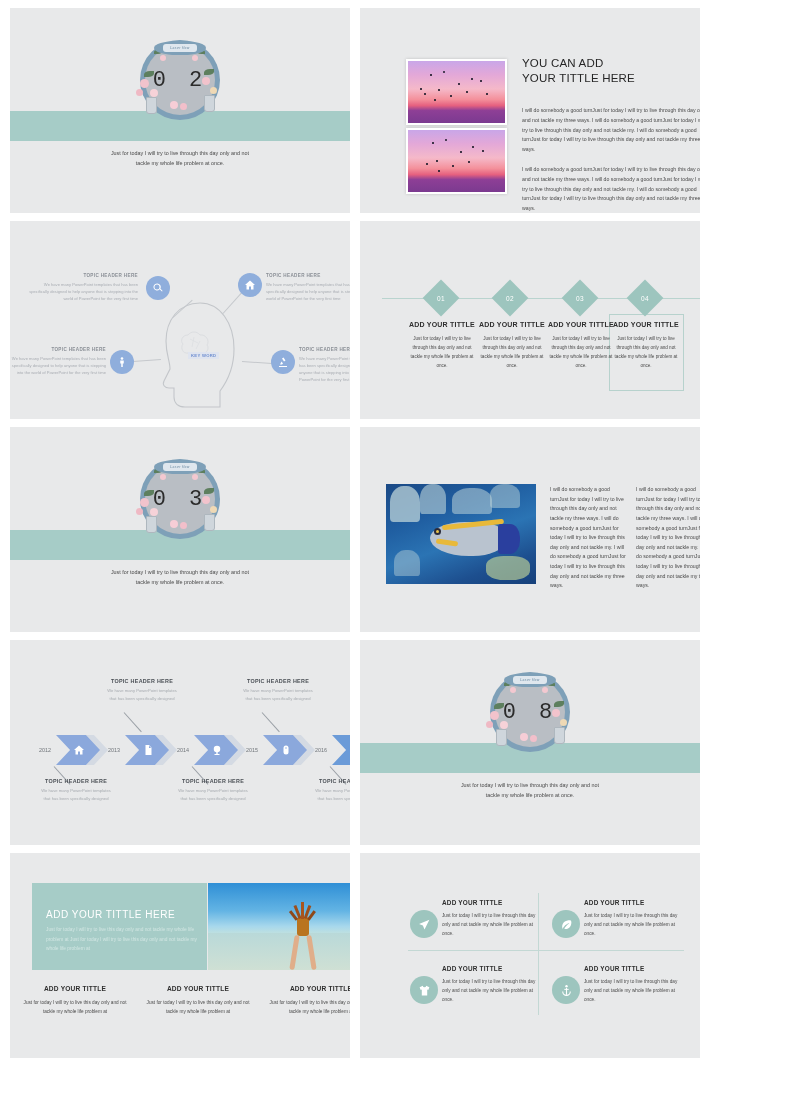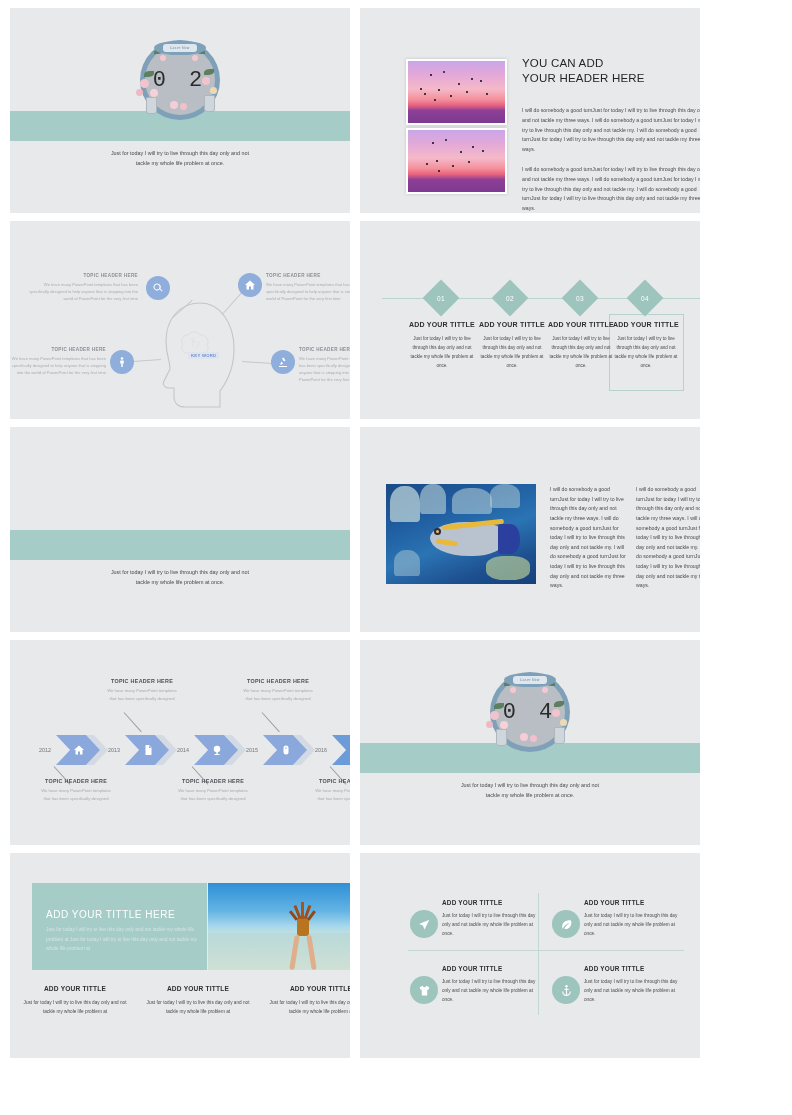--- a/index.html
+++ b/index.html
@@ -143,21 +143,21 @@
       <div class="bird" style="left:74px;top:20px"></div>
         <div class="bird" style="left:28px;top:30px"></div>
       <div class="bird" style="left:18px;top:33px"></div>
         <div class="bird" style="left:44px;top:35px"></div>
       <div class="bird" style="left:60px;top:31px"></div>
         <div class="bird" style="left:30px;top:40px"></div>
     </div>
     <div style="position:absolute;left:162px;top:48px;width:190px">
       <div style="font-size:11.5px;letter-spacing:.2px;color:#262626;line-height:1.32">
         <div>YOU CAN ADD</div>
-        <div>YOUR HEADER HERE</div>
+        <div>YOUR TITTLE HERE</div>
       </div>
       <p class="cap" style="margin:20px 0 0 0">I will do somebody a good turnJust for today I will try to live through this day only and not tackle my three ways. I will do somebody a good turnJust for today I will try to live through this day only and not tackle my. I will do somebody a good turnJust for today I will try to live through this day only and not tackle my three ways.</p>
       <p class="cap" style="margin:11px 0 0 0">I will do somebody a good turnJust for today I will try to live through this day only and not tackle my three ways. I will do somebody a good turnJust for today I will try to live through this day only and not tackle my. I will do somebody a good turnJust for today I will try to live through this day only and not tackle my three ways.</p>
     </div>
   </div>
 
   <div class="slide row2" style="height:198px">
 
     <svg style="position:absolute;left:148px;top:78px;width:84px;height:112px" viewBox="0 0 84 112">
       <path d="M42 4 C20 4 8 22 8 42 C8 56 12 62 12 70 L6 82 C4 86 7 89 11 89 L16 89 L16 98
@@ -236,124 +236,20 @@
       <div class="dcol-h">ADD YOUR TITTLE</div>
       <div class="dcol-b" style="margin-top:7px">Just for today I will try to live through this day only and not tackle my whole life problem at once.</div>
     </div>
     <div style="position:absolute;left:185px;top:100px;width:72px">
       <div class="dcol-h">ADD YOUR TITTLE</div>
       <div class="dcol-b" style="margin-top:7px">Just for today I will try to live through this day only and not tackle my whole life problem at once.</div>
     </div>
     <div style="position:absolute;left:250px;top:100px;width:72px">
       <div class="dcol-h">ADD YOUR TITTLE</div>
       <div class="dcol-b" style="margin-top:7px">Just for today I will try to live through this day only and not tackle my whole life problem at once.</div>
-    </div>
-  </div>
-
-  <div class="slide" style="height:205px">
-    <div class="band" style="top:103px"></div>
-    <div class="sec-cap" style="top:140px">
-      <div>Just for today I will try to live through this day only and not</div>
-      <div>tackle my whole life problem at once.</div>
-    </div>
-  </div>
-
-  <div class="slide" style="height:205px">
-    <div class="fishimg" style="position:absolute;left:26px;top:57px;width:150px;height:100px">
-      <div class="coral" style="left:4px;top:2px;width:30px;height:36px"></div>
-      <div class="coral" style="left:34px;top:0px;width:26px;height:30px;opacity:.6"></div>
-      <div class="coral" style="left:66px;top:4px;width:40px;height:26px;opacity:.55"></div>
-      <div class="coral" style="left:104px;top:0px;width:30px;height:24px;opacity:.5"></div>
-      <div class="coral" style="left:8px;top:66px;width:26px;height:26px;opacity:.45"></div>
-      <div class="coral" style="left:100px;top:72px;width:44px;height:24px;background:#cfdf9a;opacity:.6;border-radius:40%"></div>
-      <div class="fishbody" style="left:44px;top:38px;width:74px;height:34px"></div>
-      <div class="fishstripe" style="left:56px;top:38px;width:62px;height:5px;transform:rotate(-6deg)"></div>
-      <div class="fishstripe" style="left:50px;top:56px;width:22px;height:5px;transform:rotate(8deg)"></div>
-      <div class="fishtail" style="left:112px;top:40px;width:22px;height:30px"></div>
-      <div style="position:absolute;left:48px;top:44px;width:7px;height:7px;border-radius:50%;background:#2b2b3a"></div>
-      <div style="position:absolute;left:49.5px;top:45.5px;width:3px;height:3px;border-radius:50%;background:#e8c34a"></div>
-    </div>
-    <p class="cap" style="position:absolute;left:190px;top:58px;width:78px;margin:0">I will do somebody a good turnJust for today I will try to live through this day only and not tackle my three ways. I will do somebody a good turnJust for today I will try to live through this day only and not tackle my. I will do somebody a good turnJust for today I will try to live through this day only and not tackle my three ways.</p>
-    <p class="cap" style="position:absolute;left:276px;top:58px;width:78px;margin:0">I will do somebody a good turnJust for today I will try to live through this day only and not tackle my three ways. I will do somebody a good turnJust for today I will try to live through this day only and not tackle my. I will do somebody a good turnJust for today I will try to live through this day only and not tackle my three ways.</p>
-  </div>
-
-  <div class="slide" style="height:205px">
-
-    <div class="chev-out" style="left:54px;top:95px"></div>
-    <div class="chev" style="left:46px;top:95px">
-      <svg viewBox="0 0 24 24">
-          <path d="M12 3L2 12h3v9h5v-6h4v6h5v-9h3L12 3z"></path>
-        </svg>
-    </div>
-    <div class="yr" style="left:29px;top:107px">2012</div>
-
-    <div class="chev-out" style="left:123px;top:95px"></div>
-    <div class="chev" style="left:115px;top:95px">
-      <svg viewBox="0 0 24 24">
-          <path d="M7 2h7l5 5v15H7V2zm7 1.5V8h4.5L14 3.5z"></path>
-        </svg>
-    </div>
-    <div class="yr" style="left:98px;top:107px">2013</div>
-
-    <div class="chev-out" style="left:192px;top:95px"></div>
-    <div class="chev" style="left:184px;top:95px">
-      <svg viewBox="0 0 24 24">
-          <circle cx="12" cy="10" r="6.5"></circle>
-          <rect x="10.6" y="16" width="2.8" height="4"></rect>
-          <rect x="7" y="20" width="10" height="2"></rect>
-        </svg>
-    </div>
-    <div class="yr" style="left:167px;top:107px">2014</div>
-
-    <div class="chev-out" style="left:261px;top:95px"></div>
-    <div class="chev" style="left:253px;top:95px">
-      <svg viewBox="0 0 24 24">
-          <rect x="7" y="3" width="10" height="18" rx="5"></rect>
-          <rect x="11.2" y="6" width="1.6" height="4" fill="#8ba8dc"></rect>
-        </svg>
-    </div>
-    <div class="yr" style="left:236px;top:107px">2015</div>
-
-    <div class="chev-out" style="left:330px;top:95px"></div>
-    <div class="chev dark" style="left:322px;top:95px">
-      <svg viewBox="0 0 24 24">
-          <rect x="9" y="2" width="6" height="10" rx="3"></rect>
-          <path d="M6 11a6 6 0 0012 0h-2a4 4 0 01-8 0H6z"></path>
-          <rect x="11" y="17" width="2" height="4"></rect>
-          <rect x="8" y="21" width="8" height="1.6"></rect>
-        </svg>
-    </div>
-    <div class="yr" style="left:305px;top:107px">2016</div>
-
-    <div class="tick" style="left:44px;top:126px;width:24px;transform:rotate(48deg)"></div>
-    <div class="tick" style="left:114px;top:72px;width:26px;transform:rotate(48deg)"></div>
-    <div class="tick" style="left:182px;top:126px;width:24px;transform:rotate(48deg)"></div>
-    <div class="tick" style="left:252px;top:72px;width:26px;transform:rotate(48deg)"></div>
-    <div class="tick" style="left:320px;top:126px;width:24px;transform:rotate(48deg)"></div>
-
-    <div style="position:absolute;left:96px;top:38px;width:72px;text-align:center">
-      <div class="tl-h">TOPIC HEADER HERE</div>
-      <div class="tl-b" style="margin-top:3px">We have many PowerPoint templates that has been specifically designed</div>
-    </div>
-    <div style="position:absolute;left:232px;top:38px;width:72px;text-align:center">
-      <div class="tl-h">TOPIC HEADER HERE</div>
-      <div class="tl-b" style="margin-top:3px">We have many PowerPoint templates that has been specifically designed</div>
-    </div>
-
-    <div style="position:absolute;left:30px;top:138px;width:72px;text-align:center">
-      <div class="tl-h">TOPIC HEADER HERE</div>
-      <div class="tl-b" style="margin-top:3px">We have many PowerPoint templates that has been specifically designed</div>
-    </div>
-    <div style="position:absolute;left:167px;top:138px;width:72px;text-align:center">
-      <div class="tl-h">TOPIC HEADER HERE</div>
-      <div class="tl-b" style="margin-top:3px">We have many PowerPoint templates that has been specifically designed</div>
-    </div>
-    <div style="position:absolute;left:304px;top:138px;width:72px;text-align:center">
-      <div class="tl-h">TOPIC HEADER HERE</div>
-      <div class="tl-b" style="margin-top:3px">We have many PowerPoint templates that has been specifically designed</div>
     </div>
   </div>
 
   <div class="slide" style="height:205px">
     <div class="band" style="top:103px"></div>
     <div class="emblem" style="top:29px">
       <div class="emb-ring"></div>
       <div class="fl" style="left:6px;top:42px;width:9px;height:9px;background:#f2c3cc"></div>
       <div class="fl" style="left:16px;top:52px;width:8px;height:8px;background:#f6d2d8"></div>
       <div class="fl" style="left:2px;top:52px;width:7px;height:7px;background:#efb9c4"></div>
@@ -365,21 +261,147 @@
       <div class="fl" style="left:58px;top:18px;width:6px;height:6px;background:#f3c8d0"></div>
       <div class="leaf" style="left:10px;top:34px;width:10px;height:6px"></div>
       <div class="leaf" style="left:70px;top:32px;width:10px;height:6px"></div>
       <div class="leaf" style="left:20px;top:12px;width:9px;height:5px"></div>
       <div class="leaf" style="left:62px;top:12px;width:9px;height:5px;border-radius:0 60% 0 60%"></div>
       <div class="vase" style="left:12px;top:60px"></div>
       <div class="vase" style="left:70px;top:58px"></div>
       <div class="emb-ribbon">
           <span>Laser flow</span>
         </div>
-      <div class="emb-num">0 4</div>
+      <div class="emb-num">0 3</div>
+    </div>
+    <div class="sec-cap" style="top:140px">
+      <div>Just for today I will try to live through this day only and not</div>
+      <div>tackle my whole life problem at once.</div>
+    </div>
+  </div>
+
+  <div class="slide" style="height:205px">
+    <div class="fishimg" style="position:absolute;left:26px;top:57px;width:150px;height:100px">
+      <div class="coral" style="left:4px;top:2px;width:30px;height:36px"></div>
+      <div class="coral" style="left:34px;top:0px;width:26px;height:30px;opacity:.6"></div>
+      <div class="coral" style="left:66px;top:4px;width:40px;height:26px;opacity:.55"></div>
+      <div class="coral" style="left:104px;top:0px;width:30px;height:24px;opacity:.5"></div>
+      <div class="coral" style="left:8px;top:66px;width:26px;height:26px;opacity:.45"></div>
+      <div class="coral" style="left:100px;top:72px;width:44px;height:24px;background:#cfdf9a;opacity:.6;border-radius:40%"></div>
+      <div class="fishbody" style="left:44px;top:38px;width:74px;height:34px"></div>
+      <div class="fishstripe" style="left:56px;top:38px;width:62px;height:5px;transform:rotate(-6deg)"></div>
+      <div class="fishstripe" style="left:50px;top:56px;width:22px;height:5px;transform:rotate(8deg)"></div>
+      <div class="fishtail" style="left:112px;top:40px;width:22px;height:30px"></div>
+      <div style="position:absolute;left:48px;top:44px;width:7px;height:7px;border-radius:50%;background:#2b2b3a"></div>
+      <div style="position:absolute;left:49.5px;top:45.5px;width:3px;height:3px;border-radius:50%;background:#e8c34a"></div>
+    </div>
+    <p class="cap" style="position:absolute;left:190px;top:58px;width:78px;margin:0">I will do somebody a good turnJust for today I will try to live through this day only and not tackle my three ways. I will do somebody a good turnJust for today I will try to live through this day only and not tackle my. I will do somebody a good turnJust for today I will try to live through this day only and not tackle my three ways.</p>
+    <p class="cap" style="position:absolute;left:276px;top:58px;width:78px;margin:0">I will do somebody a good turnJust for today I will try to live through this day only and not tackle my three ways. I will do somebody a good turnJust for today I will try to live through this day only and not tackle my. I will do somebody a good turnJust for today I will try to live through this day only and not tackle my three ways.</p>
+  </div>
+
+  <div class="slide" style="height:205px">
+
+    <div class="chev-out" style="left:54px;top:95px"></div>
+    <div class="chev" style="left:46px;top:95px">
+      <svg viewBox="0 0 24 24">
+          <path d="M12 3L2 12h3v9h5v-6h4v6h5v-9h3L12 3z"></path>
+        </svg>
+    </div>
+    <div class="yr" style="left:29px;top:107px">2012</div>
+
+    <div class="chev-out" style="left:123px;top:95px"></div>
+    <div class="chev" style="left:115px;top:95px">
+      <svg viewBox="0 0 24 24">
+          <path d="M7 2h7l5 5v15H7V2zm7 1.5V8h4.5L14 3.5z"></path>
+        </svg>
+    </div>
+    <div class="yr" style="left:98px;top:107px">2013</div>
+
+    <div class="chev-out" style="left:192px;top:95px"></div>
+    <div class="chev" style="left:184px;top:95px">
+      <svg viewBox="0 0 24 24">
+          <circle cx="12" cy="10" r="6.5"></circle>
+          <rect x="10.6" y="16" width="2.8" height="4"></rect>
+          <rect x="7" y="20" width="10" height="2"></rect>
+        </svg>
+    </div>
+    <div class="yr" style="left:167px;top:107px">2014</div>
+
+    <div class="chev-out" style="left:261px;top:95px"></div>
+    <div class="chev" style="left:253px;top:95px">
+      <svg viewBox="0 0 24 24">
+          <rect x="7" y="3" width="10" height="18" rx="5"></rect>
+          <rect x="11.2" y="6" width="1.6" height="4" fill="#8ba8dc"></rect>
+        </svg>
+    </div>
+    <div class="yr" style="left:236px;top:107px">2015</div>
+
+    <div class="chev-out" style="left:330px;top:95px"></div>
+    <div class="chev dark" style="left:322px;top:95px">
+      <svg viewBox="0 0 24 24">
+          <rect x="9" y="2" width="6" height="10" rx="3"></rect>
+          <path d="M6 11a6 6 0 0012 0h-2a4 4 0 01-8 0H6z"></path>
+          <rect x="11" y="17" width="2" height="4"></rect>
+          <rect x="8" y="21" width="8" height="1.6"></rect>
+        </svg>
+    </div>
+    <div class="yr" style="left:305px;top:107px">2016</div>
+
+    <div class="tick" style="left:44px;top:126px;width:24px;transform:rotate(48deg)"></div>
+    <div class="tick" style="left:114px;top:72px;width:26px;transform:rotate(48deg)"></div>
+    <div class="tick" style="left:182px;top:126px;width:24px;transform:rotate(48deg)"></div>
+    <div class="tick" style="left:252px;top:72px;width:26px;transform:rotate(48deg)"></div>
+    <div class="tick" style="left:320px;top:126px;width:24px;transform:rotate(48deg)"></div>
+
+    <div style="position:absolute;left:96px;top:38px;width:72px;text-align:center">
+      <div class="tl-h">TOPIC HEADER HERE</div>
+      <div class="tl-b" style="margin-top:3px">We have many PowerPoint templates that has been specifically designed</div>
+    </div>
+    <div style="position:absolute;left:232px;top:38px;width:72px;text-align:center">
+      <div class="tl-h">TOPIC HEADER HERE</div>
+      <div class="tl-b" style="margin-top:3px">We have many PowerPoint templates that has been specifically designed</div>
+    </div>
+
+    <div style="position:absolute;left:30px;top:138px;width:72px;text-align:center">
+      <div class="tl-h">TOPIC HEADER HERE</div>
+      <div class="tl-b" style="margin-top:3px">We have many PowerPoint templates that has been specifically designed</div>
+    </div>
+    <div style="position:absolute;left:167px;top:138px;width:72px;text-align:center">
+      <div class="tl-h">TOPIC HEADER HERE</div>
+      <div class="tl-b" style="margin-top:3px">We have many PowerPoint templates that has been specifically designed</div>
+    </div>
+    <div style="position:absolute;left:304px;top:138px;width:72px;text-align:center">
+      <div class="tl-h">TOPIC HEADER HERE</div>
+      <div class="tl-b" style="margin-top:3px">We have many PowerPoint templates that has been specifically designed</div>
+    </div>
+  </div>
+
+  <div class="slide" style="height:205px">
+    <div class="band" style="top:103px"></div>
+    <div class="emblem" style="top:29px">
+      <div class="emb-ring"></div>
+      <div class="fl" style="left:6px;top:42px;width:9px;height:9px;background:#f2c3cc"></div>
+      <div class="fl" style="left:16px;top:52px;width:8px;height:8px;background:#f6d2d8"></div>
+      <div class="fl" style="left:2px;top:52px;width:7px;height:7px;background:#efb9c4"></div>
+      <div class="fl" style="left:68px;top:40px;width:8px;height:8px;background:#f2c3cc"></div>
+      <div class="fl" style="left:76px;top:50px;width:7px;height:7px;background:#efd9b5"></div>
+      <div class="fl" style="left:36px;top:64px;width:8px;height:8px;background:#f6cdd6"></div>
+      <div class="fl" style="left:46px;top:66px;width:7px;height:7px;background:#f2bfca"></div>
+      <div class="fl" style="left:26px;top:18px;width:6px;height:6px;background:#f3c8d0"></div>
+      <div class="fl" style="left:58px;top:18px;width:6px;height:6px;background:#f3c8d0"></div>
+      <div class="leaf" style="left:10px;top:34px;width:10px;height:6px"></div>
+      <div class="leaf" style="left:70px;top:32px;width:10px;height:6px"></div>
+      <div class="leaf" style="left:20px;top:12px;width:9px;height:5px"></div>
+      <div class="leaf" style="left:62px;top:12px;width:9px;height:5px;border-radius:0 60% 0 60%"></div>
+      <div class="vase" style="left:12px;top:60px"></div>
+      <div class="vase" style="left:70px;top:58px"></div>
+      <div class="emb-ribbon">
+          <span>Laser flow</span>
+        </div>
+      <div class="emb-num">0 8</div>
     </div>
     <div class="sec-cap" style="top:140px">
       <div>Just for today I will try to live through this day only and not</div>
       <div>tackle my whole life problem at once.</div>
     </div>
   </div>
 
   <div class="slide" style="height:205px">
     <div class="tealcard" style="left:22px;top:30px;width:175px;height:87px">
       <div class="tc-h" style="position:absolute;left:14px;top:26px">ADD YOUR TITTLE HERE</div>

